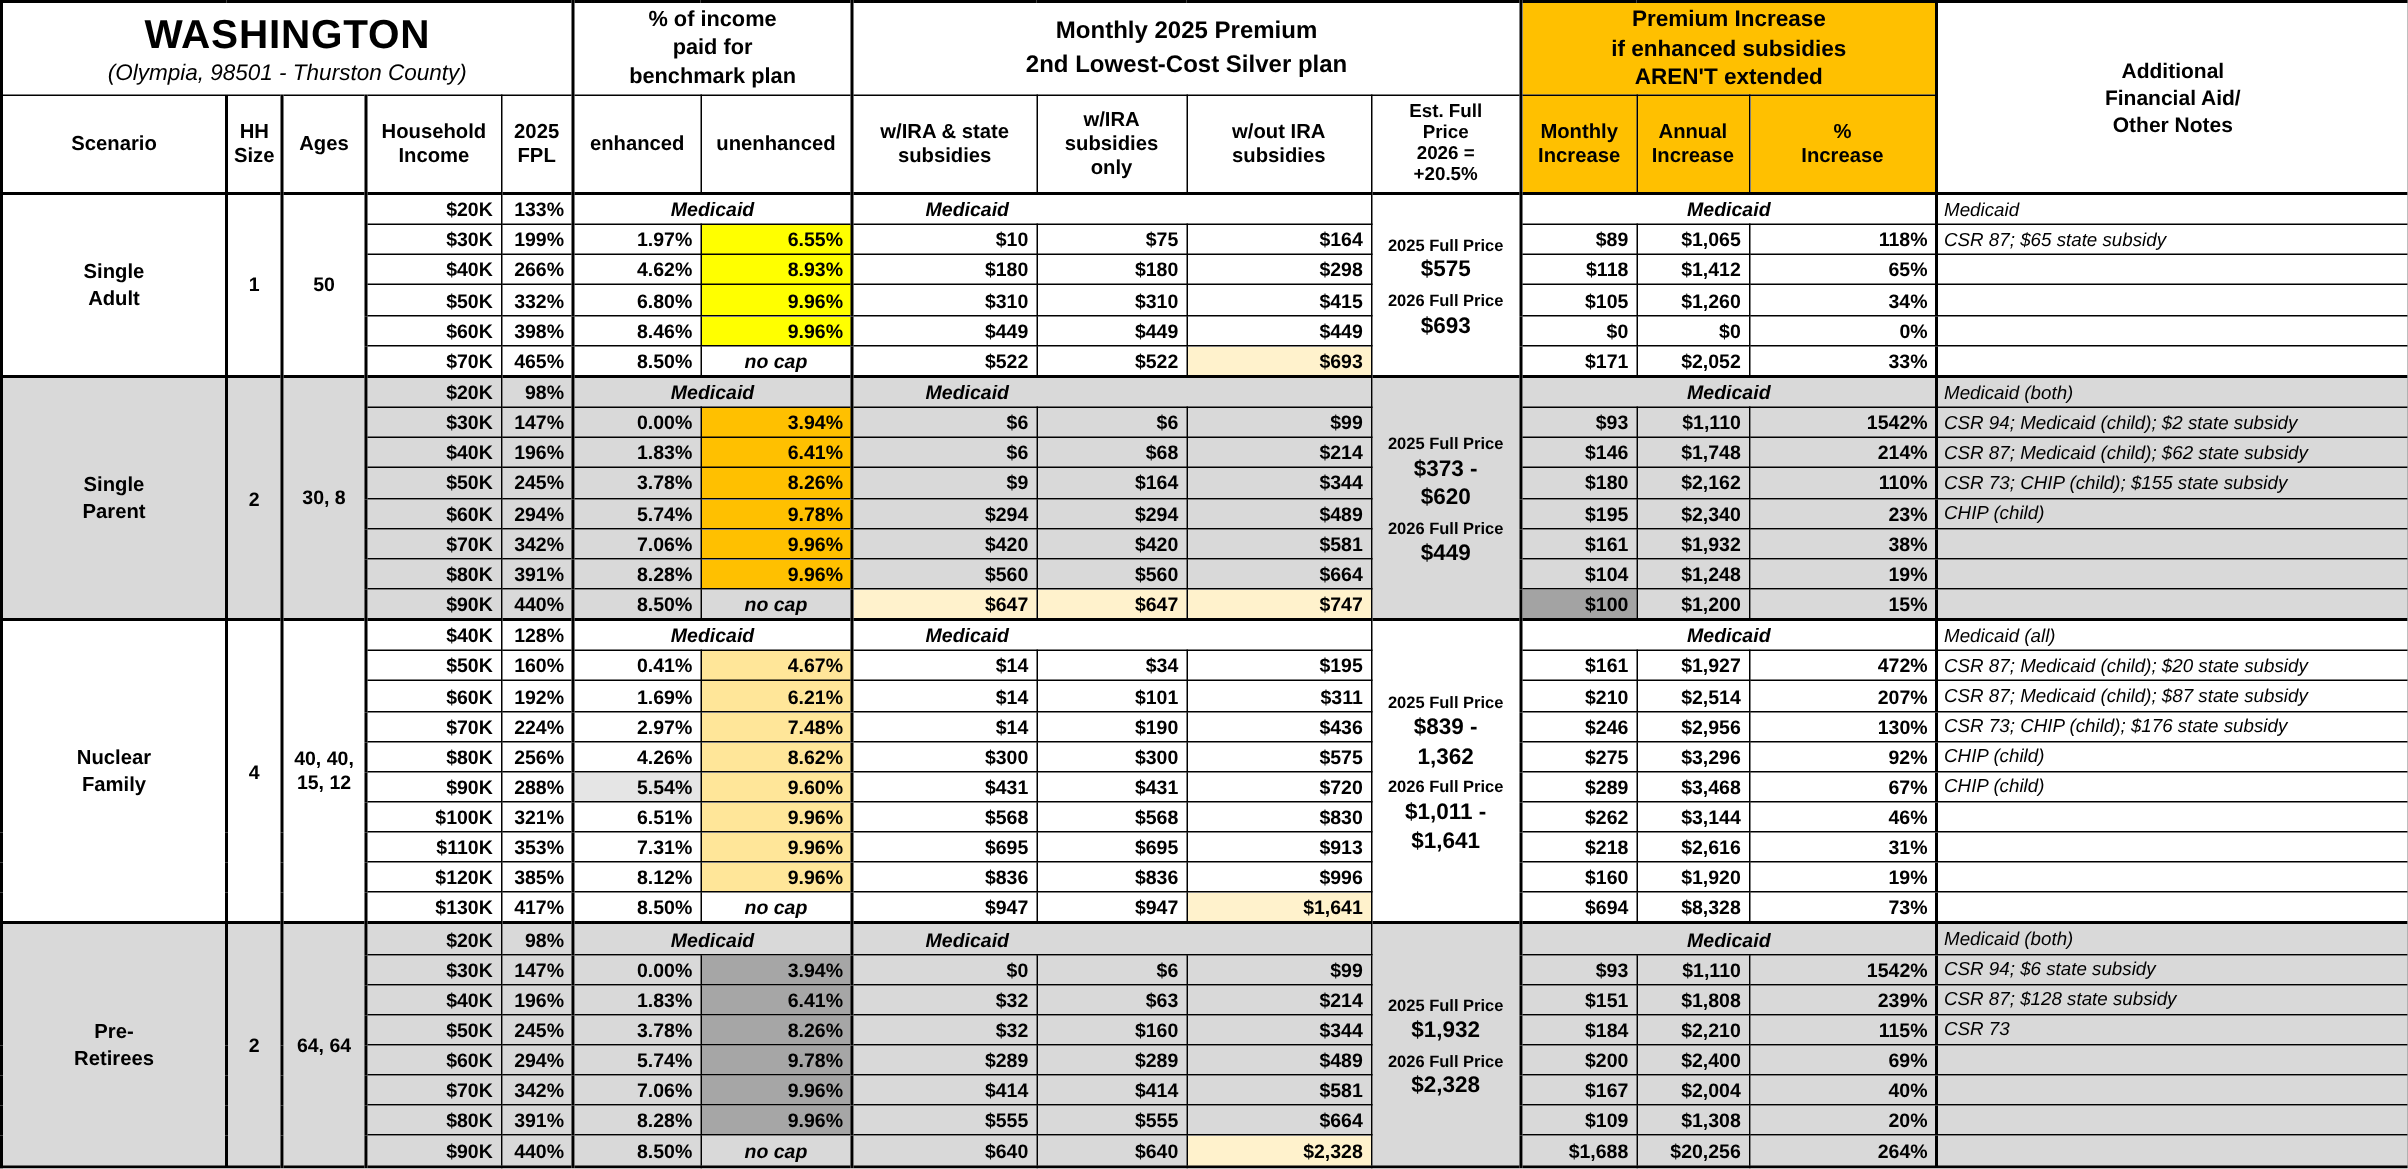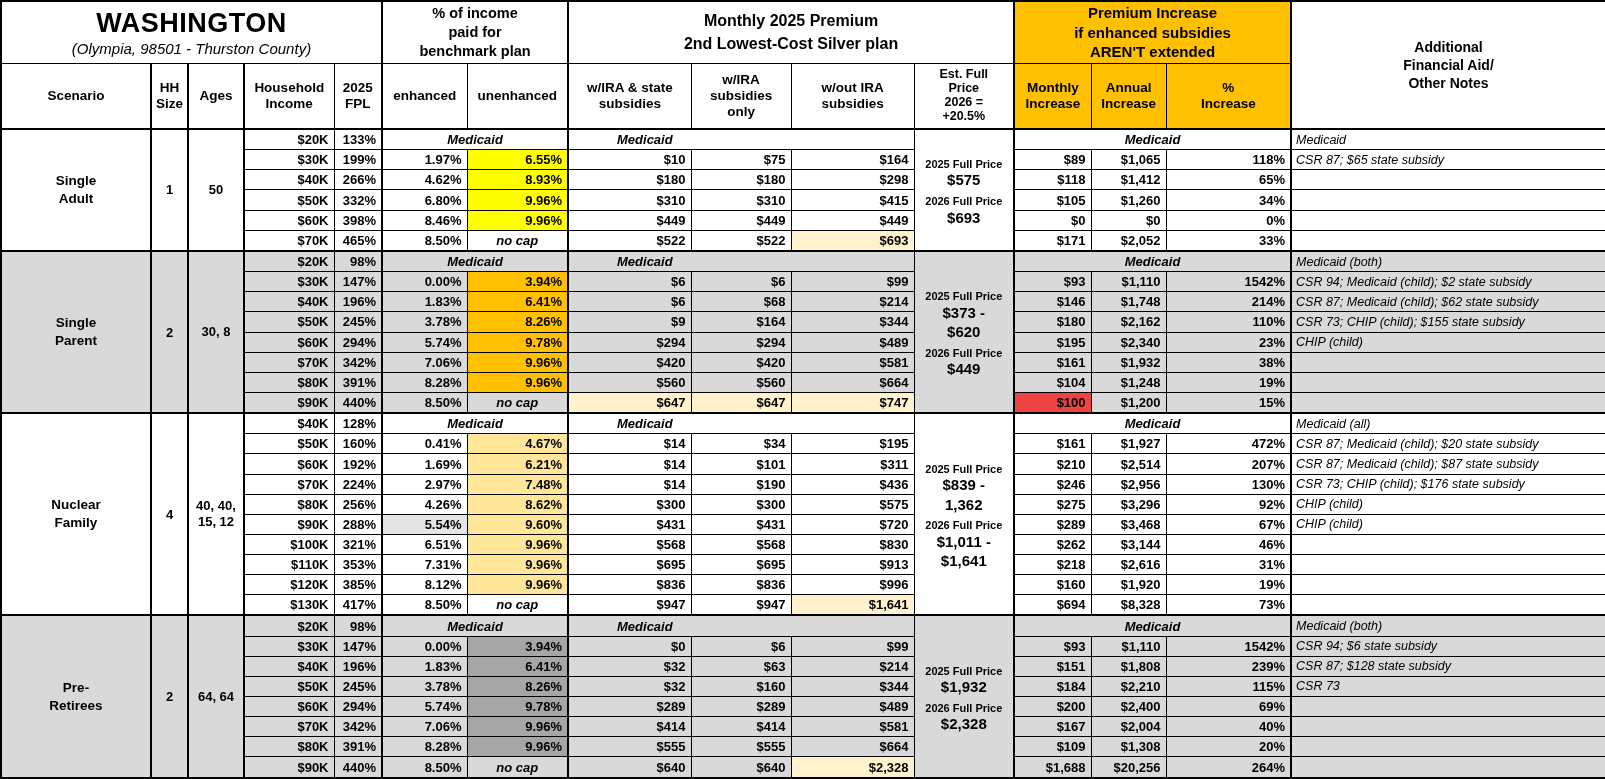--- a/index.html
+++ b/index.html
@@ -286,21 +286,21 @@
           <td class="note bl2" style="background: rgb(217, 217, 217);"></td>
         </tr>
         <tr>
           <td class="num bl2" style="background: rgb(217, 217, 217);">$90K</td>
           <td class="num" style="background: rgb(217, 217, 217);">440%</td>
           <td class="num bl2" style="background: rgb(217, 217, 217);">8.50%</td>
           <td class="nocap" style="background: rgb(217, 217, 217);">no cap</td>
           <td class="num bl2" style="background: rgb(255, 242, 204);">$647</td>
           <td class="num" style="background: rgb(255, 242, 204);">$647</td>
           <td class="num" style="background: rgb(255, 242, 204);">$747</td>
-          <td class="num bl2" style="background: #ef4444;">$100</td>
+          <td class="num bl2" style="background: #a3a3a3;">$100</td>
           <td class="num" style="background: rgb(217, 217, 217);">$1,200</td>
           <td class="num" style="background: rgb(217, 217, 217);">15%</td>
           <td class="note bl2" style="background: rgb(217, 217, 217);"></td>
         </tr>
         <tr>
           <td rowspan="10" class="center pre scenario st" style="background: rgb(255, 255, 255);">Nuclear
 Family</td>
           <td rowspan="10" class="center bl2 st" style="background: rgb(255, 255, 255);">4</td>
           <td rowspan="10" class="center pre ages bl2 st" style="background: rgb(255, 255, 255);">40, 40,
 15, 12</td>

